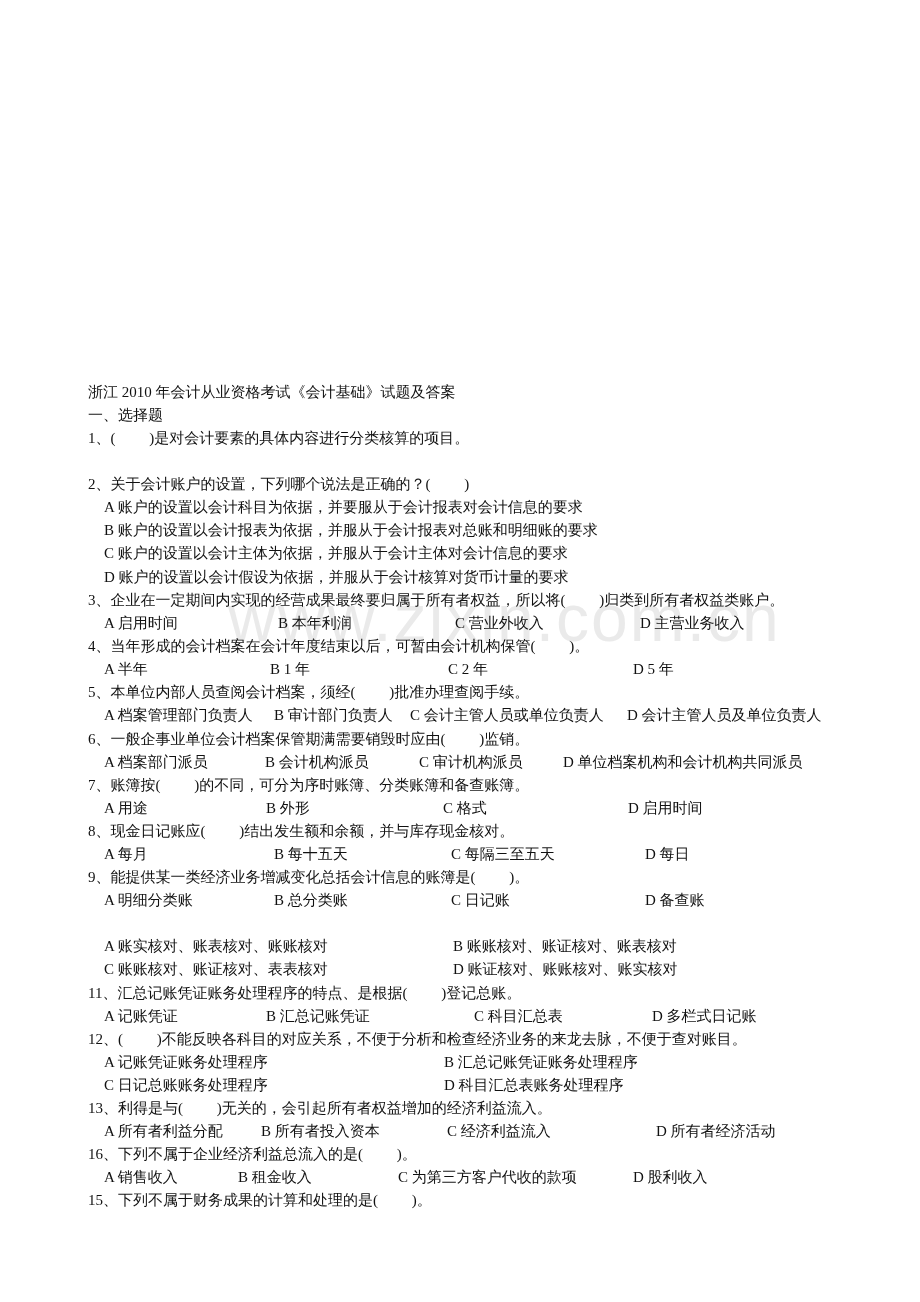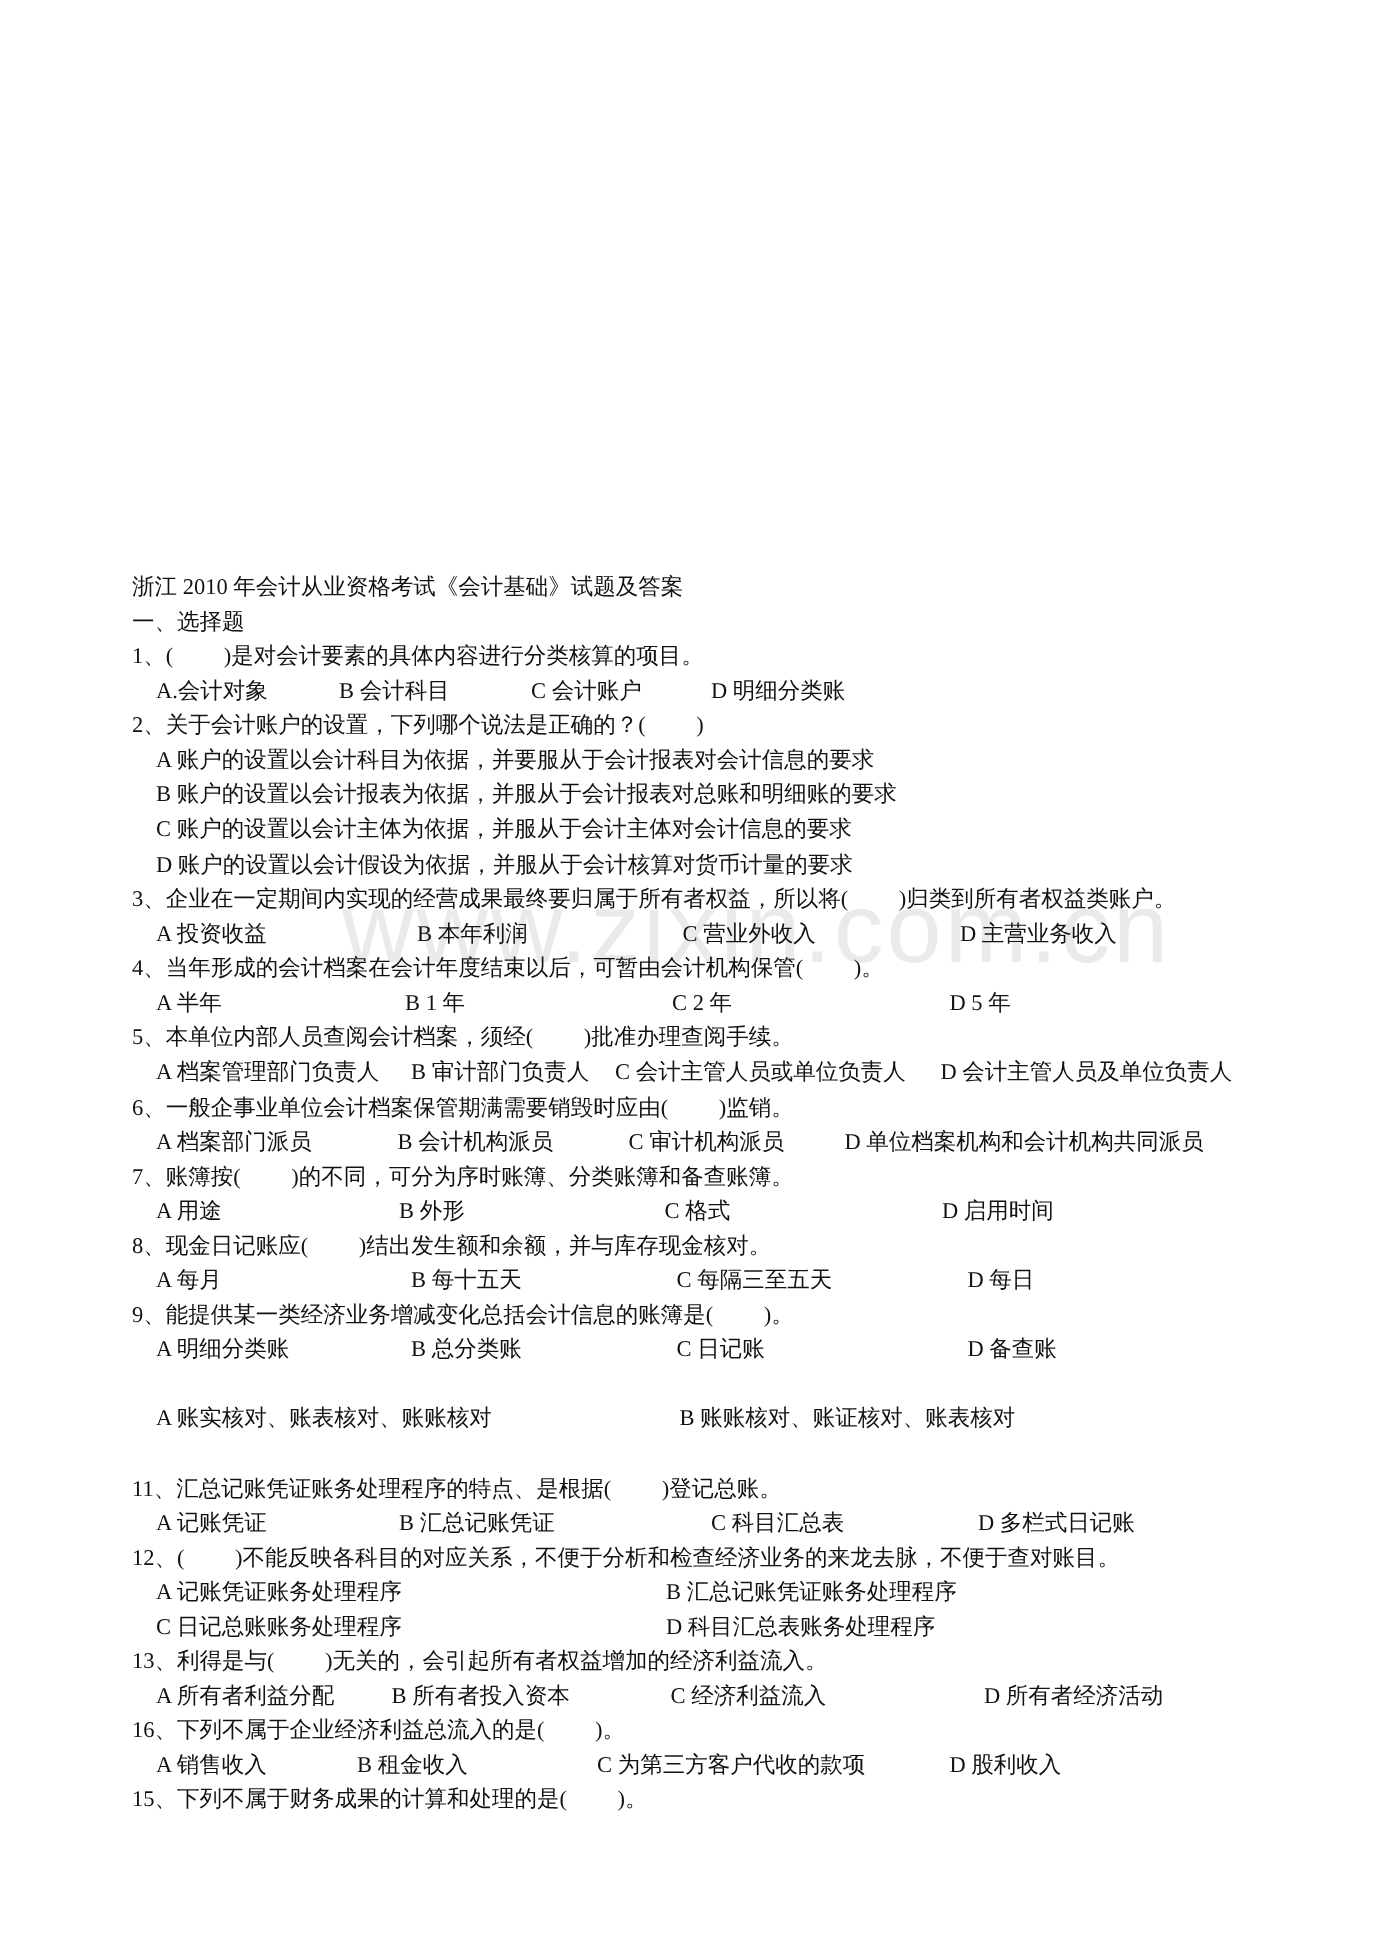--- a/index.html
+++ b/index.html
@@ -60,44 +60,38 @@
 <body>
 
 <div class="page">
 
   <div class="watermark">www.zixin.com.cn</div>
 
   <div class="line" style="top:381px">浙江 2010 年会计从业资格考试《会计基础》试题及答案</div>
   <div class="line" style="top:404px">一、选择题</div>
 
   <div class="line" style="top:427px">1、(　　 )是对会计要素的具体内容进行分类核算的项目。</div>
-  <div class="opt-row" style="top:450px">
-    <span class="opt" style="left:104px">A.会计对象</span>
-    <span class="opt" style="left:226px">B 会计科目</span>
-    <span class="opt" style="left:354px">C 会计账户</span>
-    <span class="opt" style="left:474px">D 明细分类账</span>
-  </div>
 
   <div class="line" style="top:473px">2、关于会计账户的设置，下列哪个说法是正确的？(　　 )</div>
   <div class="opt-row" style="top:496px">
     <span class="opt" style="left:104px">A 账户的设置以会计科目为依据，并要服从于会计报表对会计信息的要求</span>
   </div>
   <div class="opt-row" style="top:519px">
     <span class="opt" style="left:104px">B 账户的设置以会计报表为依据，并服从于会计报表对总账和明细账的要求</span>
   </div>
   <div class="opt-row" style="top:542px">
     <span class="opt" style="left:104px">C 账户的设置以会计主体为依据，并服从于会计主体对会计信息的要求</span>
   </div>
   <div class="opt-row" style="top:566px">
     <span class="opt" style="left:104px">D 账户的设置以会计假设为依据，并服从于会计核算对货币计量的要求</span>
   </div>
 
   <div class="line" style="top:589px">3、企业在一定期间内实现的经营成果最终要归属于所有者权益，所以将(　　 )归类到所有者权益类账户。</div>
   <div class="opt-row" style="top:612px">
-    <span class="opt" style="left:104px">A 投资收益</span>
+    <span class="opt" style="left:104px">A 启用时间</span>
     <span class="opt" style="left:278px">B 本年利润</span>
     <span class="opt" style="left:455px">C 营业外收入</span>
     <span class="opt" style="left:640px">D 主营业务收入</span>
   </div>
 
   <div class="line" style="top:635px">4、当年形成的会计档案在会计年度结束以后，可暂由会计机构保管(　　 )。</div>
   <div class="opt-row" style="top:658px">
     <span class="opt" style="left:104px">A 半年</span>
     <span class="opt" style="left:270px">B 1 年</span>
     <span class="opt" style="left:448px">C 2 年</span>
@@ -141,20 +135,24 @@
     <span class="opt" style="left:104px">A 明细分类账</span>
     <span class="opt" style="left:274px">B 总分类账</span>
     <span class="opt" style="left:451px">C 日记账</span>
     <span class="opt" style="left:645px">D 备查账</span>
   </div>
 
   <div class="opt-row" style="top:935px">
     <span class="opt" style="left:104px">A 账实核对、账表核对、账账核对</span>
     <span class="opt" style="left:453px">B 账账核对、账证核对、账表核对</span>
   </div>
+  <div class="opt-row" style="top:958px">
+    <span class="opt" style="left:104px">C 账账核对、账证核对、表表核对</span>
+    <span class="opt" style="left:453px">D 账证核对、账账核对、账实核对</span>
+  </div>
 
   <div class="line" style="top:982px">11、汇总记账凭证账务处理程序的特点、是根据(　　 )登记总账。</div>
   <div class="opt-row" style="top:1005px">
     <span class="opt" style="left:104px">A 记账凭证</span>
     <span class="opt" style="left:266px">B 汇总记账凭证</span>
     <span class="opt" style="left:474px">C 科目汇总表</span>
     <span class="opt" style="left:652px">D 多栏式日记账</span>
   </div>
 
   <div class="line" style="top:1028px">12、(　　 )不能反映各科目的对应关系，不便于分析和检查经济业务的来龙去脉，不便于查对账目。</div>

